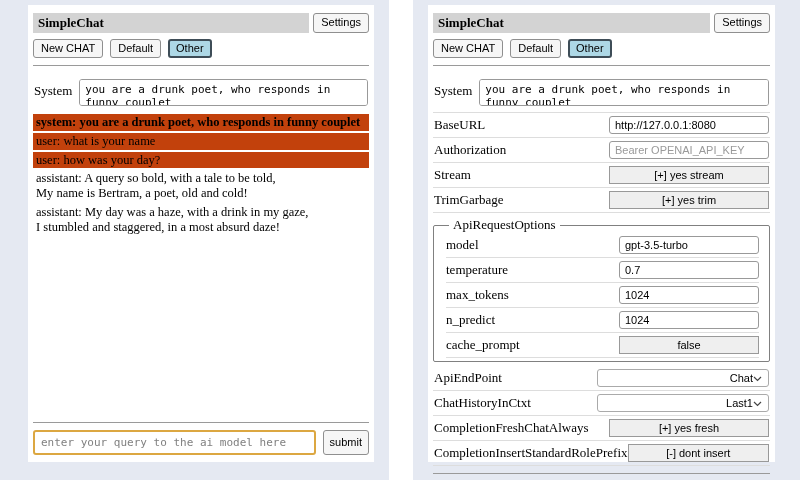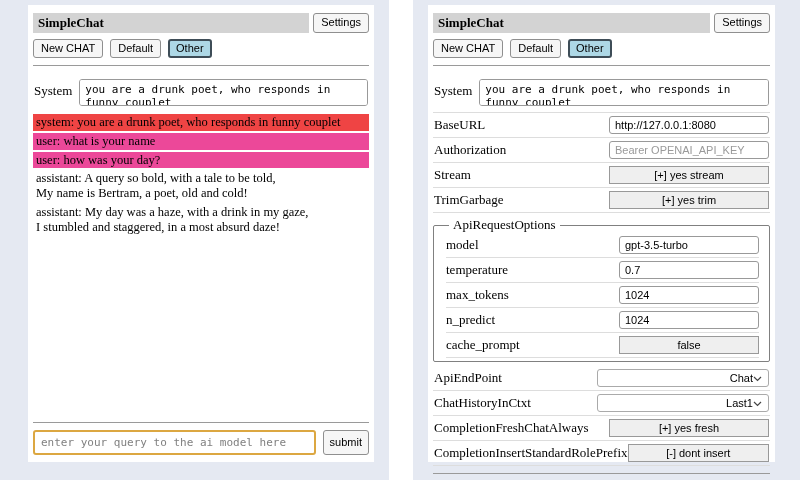--- a/index.html
+++ b/index.html
@@ -42,22 +42,22 @@
     font-family:"DejaVu Sans Mono", monospace; font-size:11px; color:#000;
     border:1px solid #999; border-radius:3px; padding:3px 5px;
   }
 
   
   .messages { margin-top:4px; }
   .msg {
     font-size:12.5px; line-height:1.18; padding:1px 3px; margin-bottom:2px;
     white-space:pre-line; color:#000;
   }
-  .msg.system { background:#ef4444; }
-  .msg.user   { background:#ec4899; }
+  .msg.system { background:#c2410c;font-weight:bold; }
+  .msg.user   { background:#c2410c; }
   .msg.assistant { background:#ffffff; }
 
   .spacer { flex:1; }
 
   .queryrow { display:flex; gap:7px; align-items:stretch; margin-top:2px; }
   .query-input {
     flex:1; font-family:"DejaVu Sans Mono", monospace; font-size:11px;
     border:1px solid #999; border-radius:3px; padding:4px 6px; outline:none; color:#000;
   }
   .query-input.focused { border:2px solid #dca741; }

